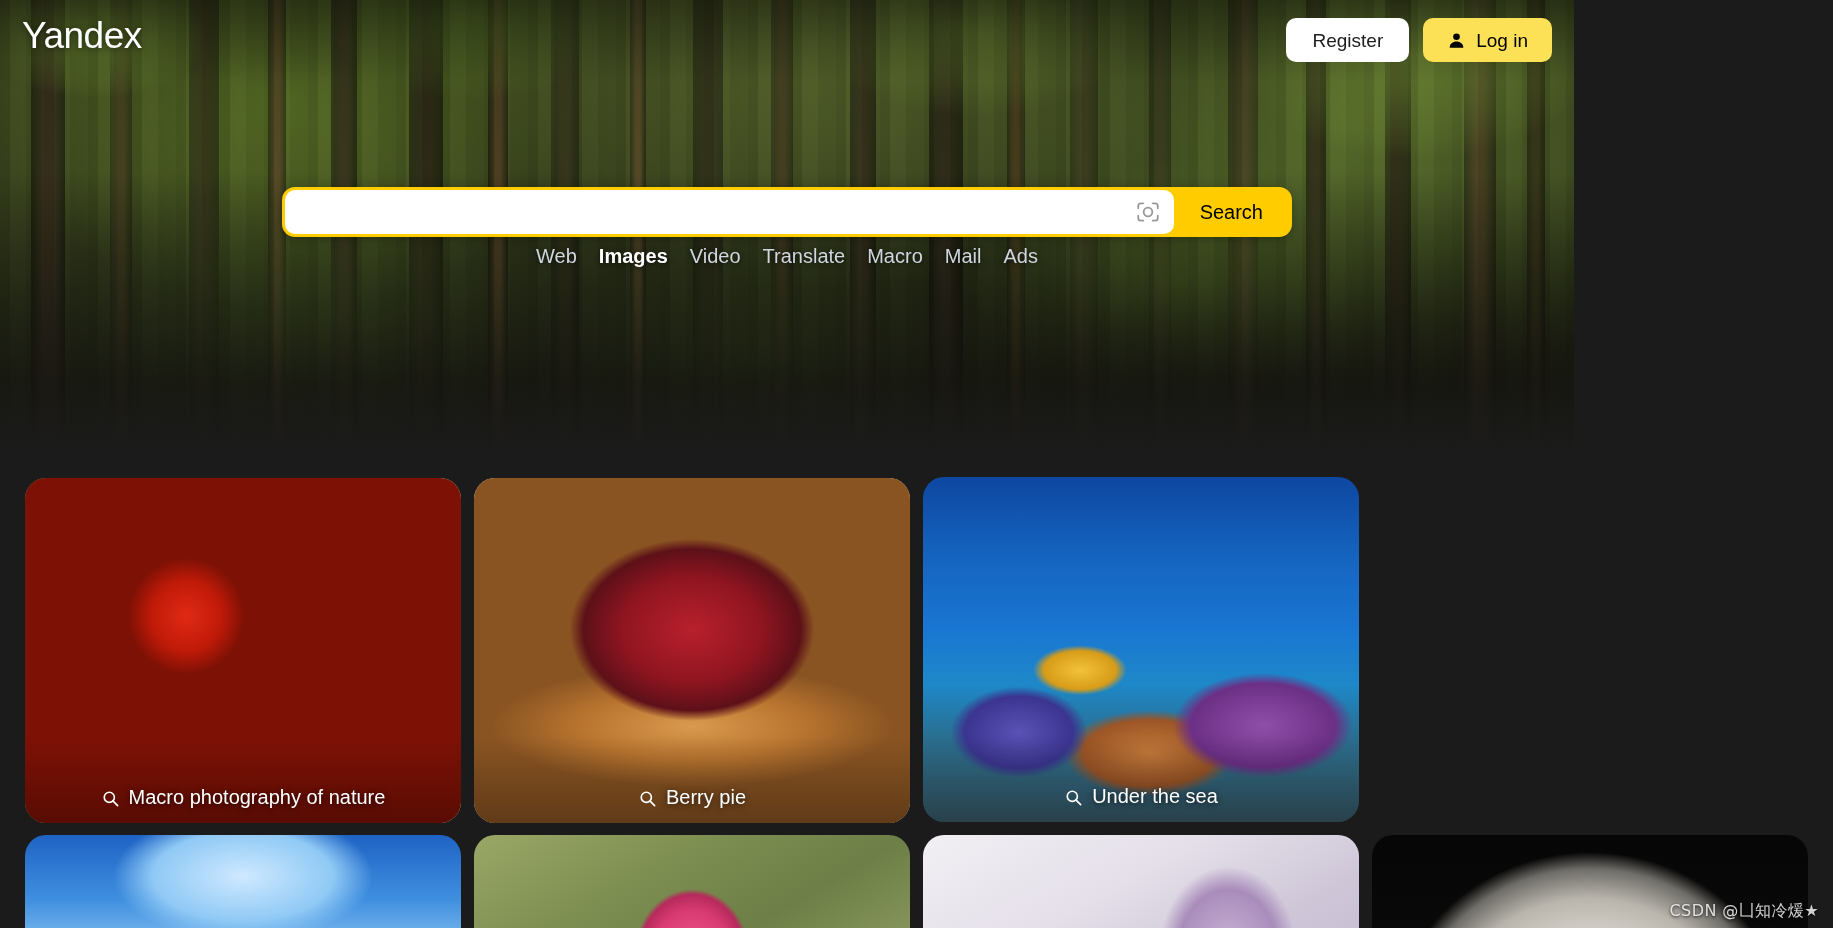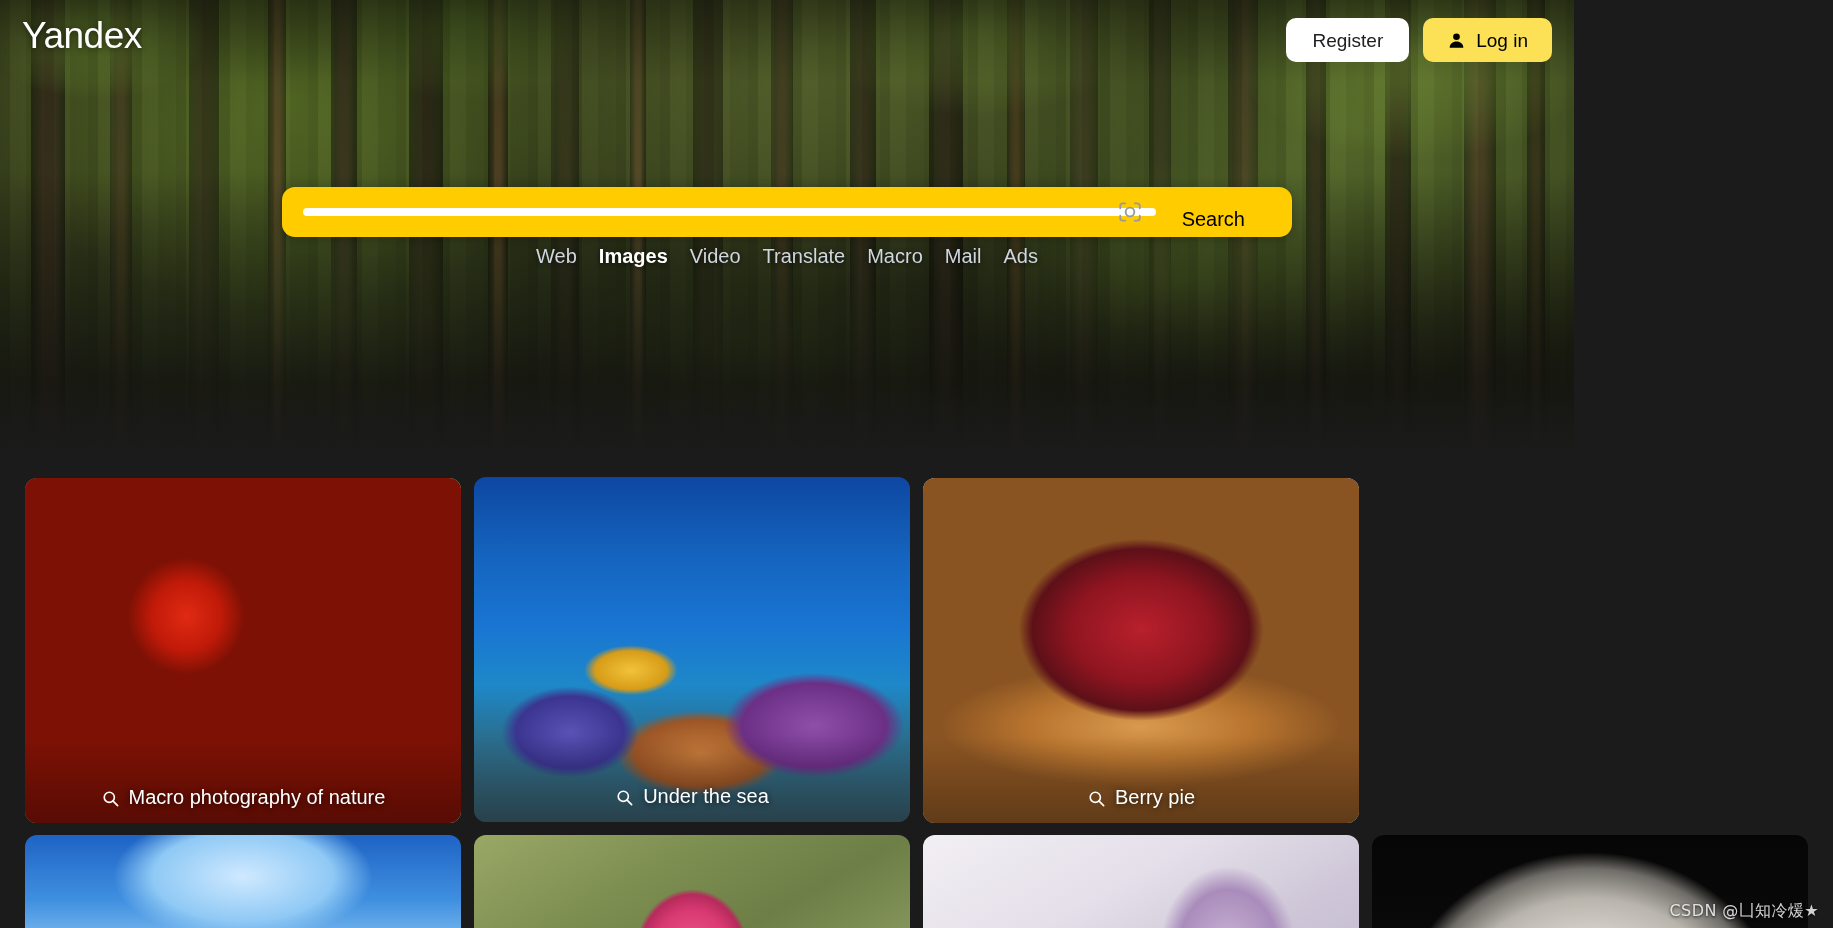--- a/index.html
+++ b/index.html
@@ -74,21 +74,21 @@
   .btn-login{
     background:#fce055; color:#000; padding:12px 24px; height:44px; gap:10px;
   }
   .user-icon{ width:19px; height:19px; display:block; }
 
   
   .search-wrap{
     position:absolute; left:50%; transform:translateX(-50%); top:187px;
     width:1010px; height:50px;
     display:flex; align-items:stretch;
-    background:#ffcc00; border-radius:13px; padding:21px;
+    background:#ffcc00; border-radius:13px; padding:3px;
     box-shadow:0 2px 10px rgba(0,0,0,.25);
   }
   .search-field{
     flex:1; background:#fff; border-radius:10px;
     display:flex; align-items:center; padding:0 6px 0 16px;
   }
   .search-input{
     flex:1; border:none; outline:none; background:transparent;
     font-size:19px; color:#21201f;
     font-family:"Liberation Sans", sans-serif;
@@ -117,21 +117,21 @@
 
   
   .grid{
     position:absolute; left:25px; top:478px;
     width:1783px;
     display:grid;
     grid-template-columns:repeat(4,1fr);
     column-gap:13px; row-gap:12px;
   }
   .card{
-    position:relative; height:345px; border-radius:12px; overflow:hidden;
+    position:relative; height:345px; border-radius:21px; overflow:hidden;
     cursor:pointer; background:#222;
   }
   .card .art{ position:absolute; inset:0; }
   .card .cap{
     position:absolute; left:0; right:0; bottom:0; height:86px;
     display:flex; align-items:flex-end; justify-content:center;
     padding-bottom:14px; gap:9px;
     color:#fff; font-size:20px;
     text-shadow:0 1px 6px rgba(0,0,0,.75);
     background:linear-gradient(180deg, rgba(0,0,0,0) 0%, rgba(0,0,0,.30) 100%);
@@ -296,40 +296,40 @@
       <div class="card">
         <div class="art art-ladybug"></div>
         <div class="cap">
           <svg width="19" height="19" viewBox="0 0 24 24" fill="none" stroke="#ffffff" stroke-width="2.1" stroke-linecap="round">
             <circle cx="10.5" cy="10.5" r="6.4"></circle>
             <path d="M15.3 15.3 21 21"></path>
           </svg>
           <span>Macro photography of nature</span>
         </div>
       </div>
+      <div class="card">
+        <div class="art art-pie"></div>
+        <div class="cap">
+          <svg width="19" height="19" viewBox="0 0 24 24" fill="none" stroke="#ffffff" stroke-width="2.1" stroke-linecap="round">
+            <circle cx="10.5" cy="10.5" r="6.4"></circle>
+            <path d="M15.3 15.3 21 21"></path>
+          </svg>
+          <span>Berry pie</span>
+        </div>
+      </div>
       <div class="card up">
         <div class="art art-sea"></div>
         <div class="cap">
           <svg width="19" height="19" viewBox="0 0 24 24" fill="none" stroke="#ffffff" stroke-width="2.1" stroke-linecap="round">
             <circle cx="10.5" cy="10.5" r="6.4"></circle>
             <path d="M15.3 15.3 21 21"></path>
           </svg>
           <span>Under the sea</span>
         </div>
       </div>
-      <div class="card">
-        <div class="art art-pie"></div>
-        <div class="cap">
-          <svg width="19" height="19" viewBox="0 0 24 24" fill="none" stroke="#ffffff" stroke-width="2.1" stroke-linecap="round">
-            <circle cx="10.5" cy="10.5" r="6.4"></circle>
-            <path d="M15.3 15.3 21 21"></path>
-          </svg>
-          <span>Berry pie</span>
-        </div>
-      </div>
     </div>
 
   <div class="grid row2" id="grid-row2">
       <div class="card">
         <div class="art art-palms"></div>
       </div>
       <div class="card">
         <div class="art art-cake"></div>
       </div>
       <div class="card">

